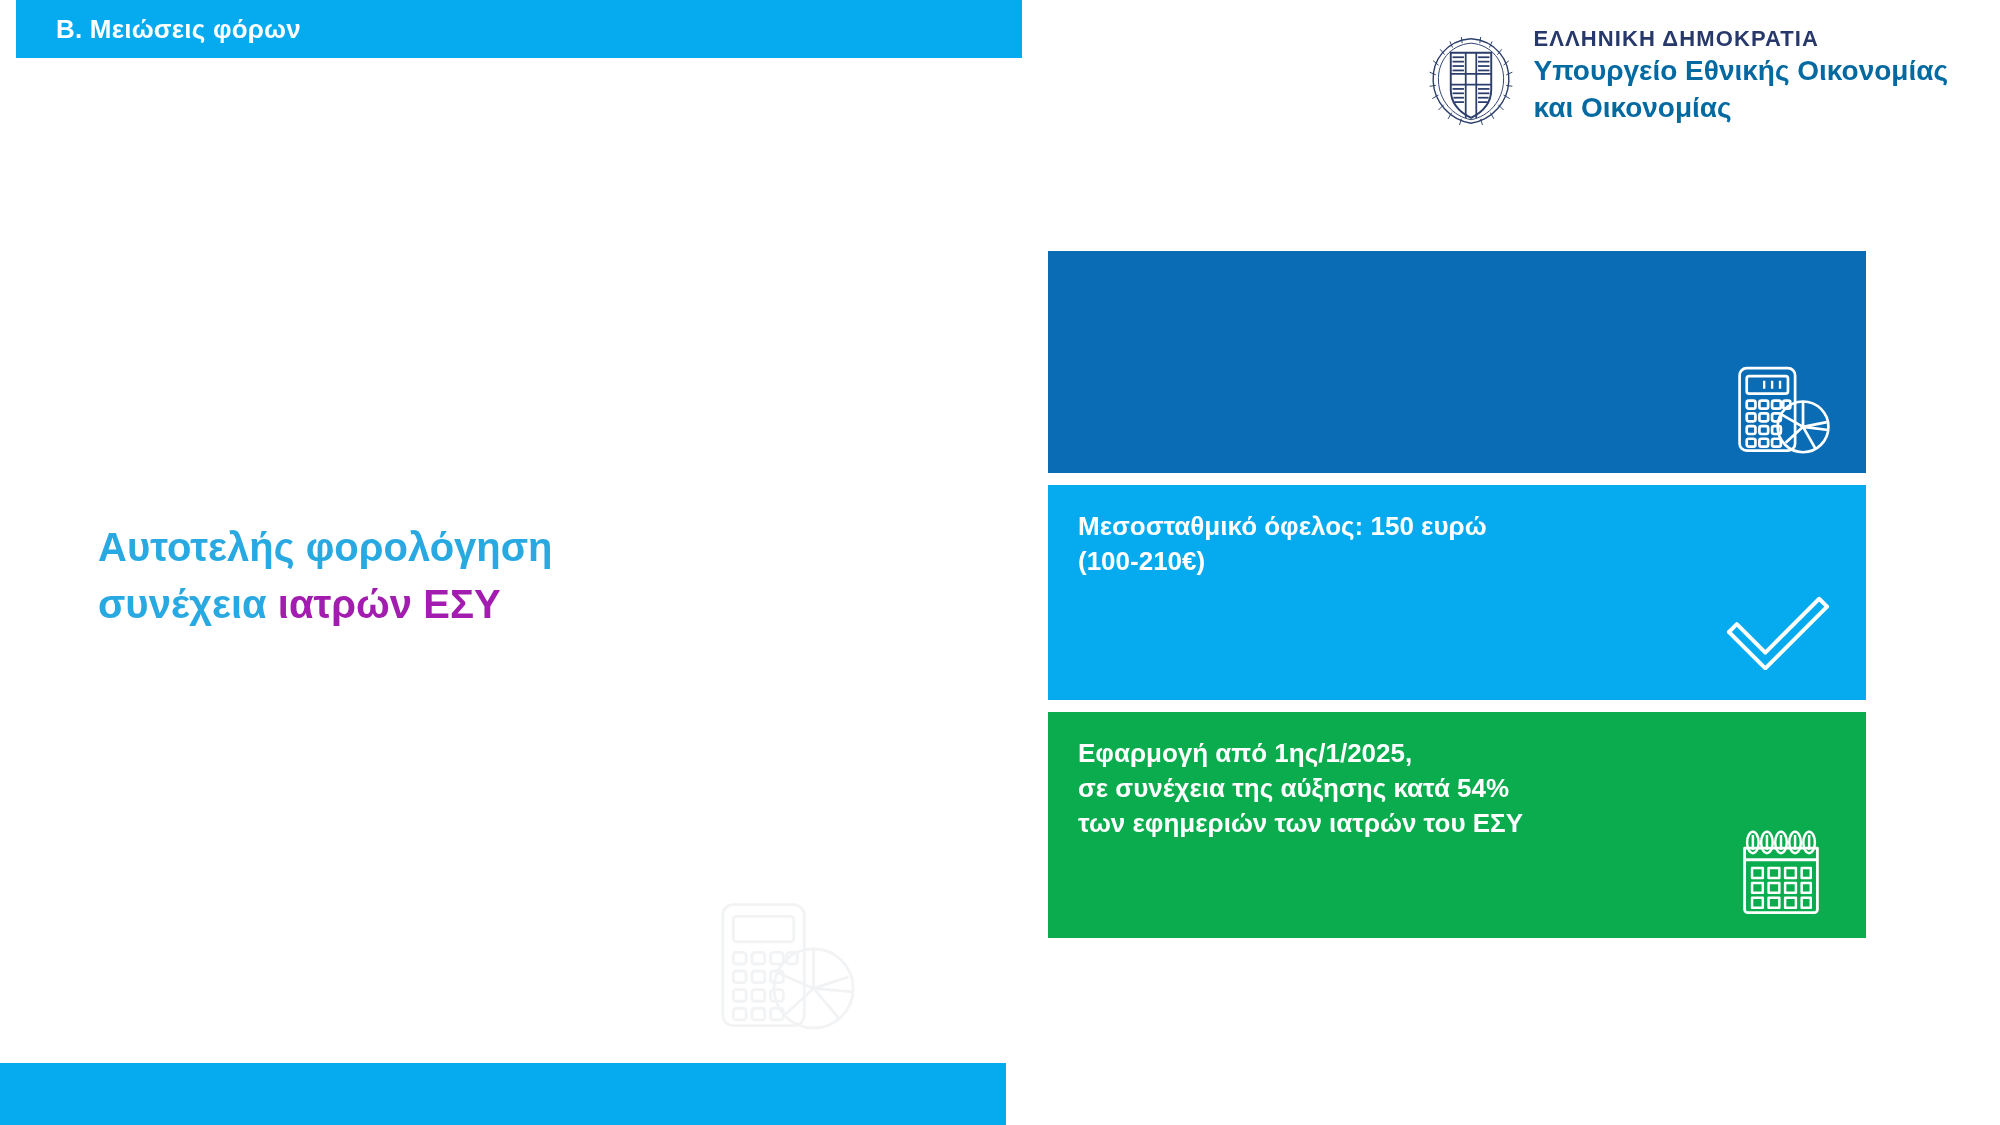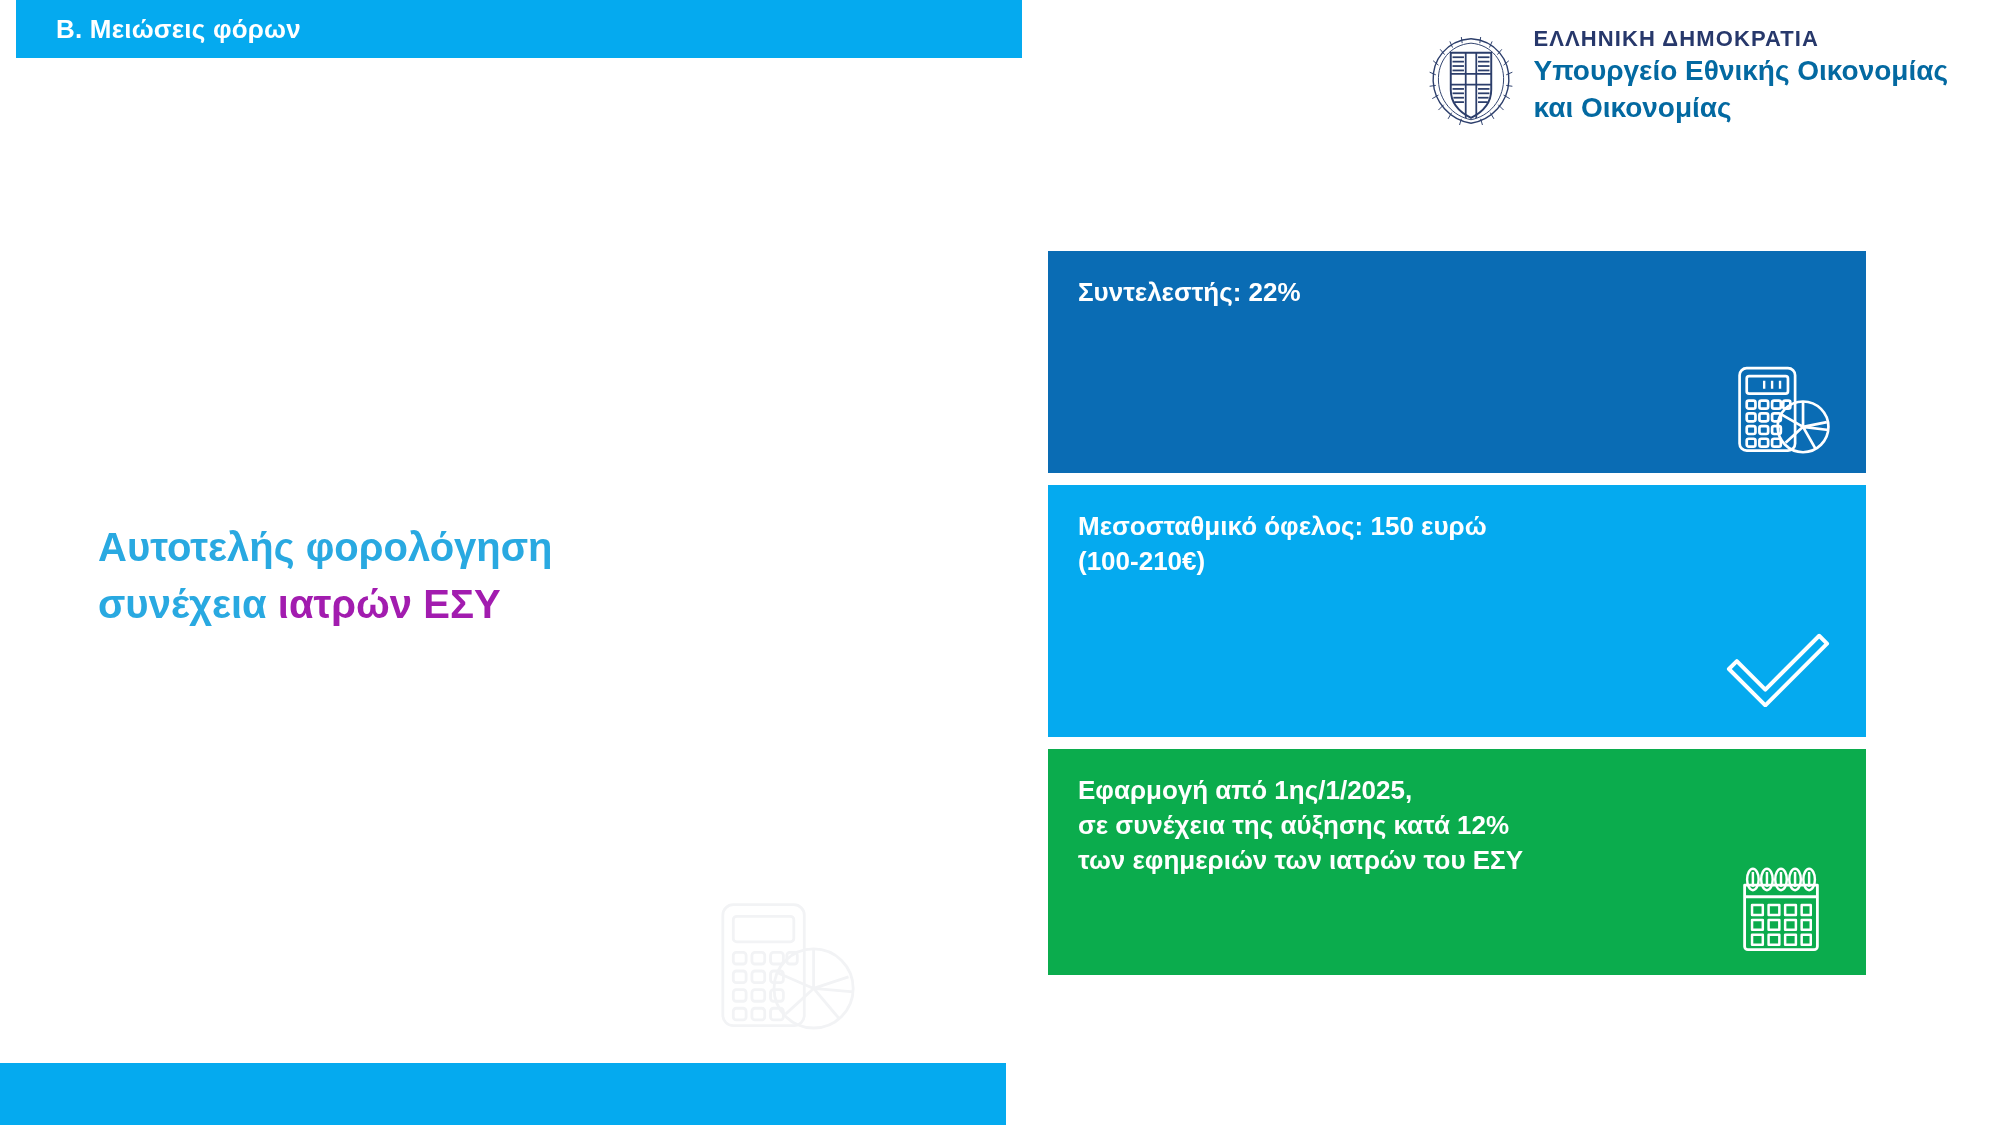--- a/index.html
+++ b/index.html
@@ -126,21 +126,21 @@
     white-space: pre-line;
   }
   .card-icon {
     position: absolute;
     right: 34px;
     bottom: 14px;
     z-index: 1;
   }
 
   .card-rate     { height: 222px; background: #0A6CB4; margin-bottom: 12px; }
-  .card-benefit  { height: 252px; background: #05AAEF; margin-bottom: 12px; }
+  .card-benefit  { height: 215px; background: #05AAEF; margin-bottom: 12px; }
   .card-schedule { height: 226px; background: #0BAC4D; }
 
   .card-rate .card-icon     { right: 34px; bottom: 16px; }
   .card-benefit .card-icon  { right: 32px; bottom: 30px; }
   .card-schedule .card-icon { right: 42px; bottom: 22px; }
 </style>
 </head>
 <body>
 
 <div class="top-bar">
@@ -241,21 +241,20 @@
       <rect x="45" y="93" width="11" height="10" rx="2.5"></rect>
     </g>
     <circle cx="82" cy="76" r="34"></circle>
     <path d="M82 76 L82 42 M82 76 L112 66 M82 76 L116 79 M82 76 L104 102 M82 76 L58 98 M82 76 L50 62"></path>
   </g>
 </svg>
 
 <div class="cards">
 
   <div class="card card-rate">
-    <div class="card-text">Συντελεστής: 22%</div>
     <svg class="card-icon" width="96" height="92" viewBox="0 0 120 116">
       <g fill="none" stroke="#FFFFFF" stroke-width="3.4" stroke-linejoin="round">
         <rect x="4" y="4" width="70" height="104" rx="9"></rect>
         <rect x="13" y="14" width="52" height="22" rx="3"></rect>
         <path d="M35 20 v10 M45 20 v10 M55 20 v10" stroke-width="3"></path>
         <rect x="13" y="45" width="11" height="10" rx="2.5"></rect>
           <rect x="29" y="45" width="11" height="10" rx="2.5"></rect>
         <rect x="45" y="45" width="11" height="10" rx="2.5"></rect>
           <rect x="59" y="45" width="9" height="10" rx="2.5"></rect>
         <rect x="13" y="61" width="11" height="10" rx="2.5"></rect>
@@ -276,21 +275,21 @@
   <div class="card card-benefit">
     <div class="card-text">Μεσοσταθμικό όφελος: 150 ευρώ
 (100-210€)</div>
     <svg class="card-icon" width="112" height="76" viewBox="0 0 140 96">
       <path d="M8 48 L18 38 L54 74 L122 6 L132 16 L54 94 Z" fill="none" stroke="#FFFFFF" stroke-width="5" stroke-linejoin="round"></path>
     </svg>
   </div>
 
   <div class="card card-schedule">
     <div class="card-text">Εφαρμογή από 1ης/1/2025,
-σε συνέχεια της αύξησης κατά 12%
+σε συνέχεια της αύξησης κατά 54%
 των εφημεριών των ιατρών του ΕΣΥ</div>
     <svg class="card-icon" width="86" height="86" viewBox="0 0 104 104">
       <g fill="none" stroke="#FFFFFF" stroke-width="3.4" stroke-linejoin="round">
         <path d="M8 22 h88 v74 a4 4 0 0 1 -4 4 h-80 a4 4 0 0 1 -4 -4 Z"></path>
         <path d="M8 36 h88"></path>
         <g stroke-width="3">
           <path d="M18 6 v18"></path>
             <ellipse cx="18" cy="15" rx="7" ry="13"></ellipse>
           <path d="M35 6 v18"></path>
             <ellipse cx="35" cy="15" rx="7" ry="13"></ellipse>

